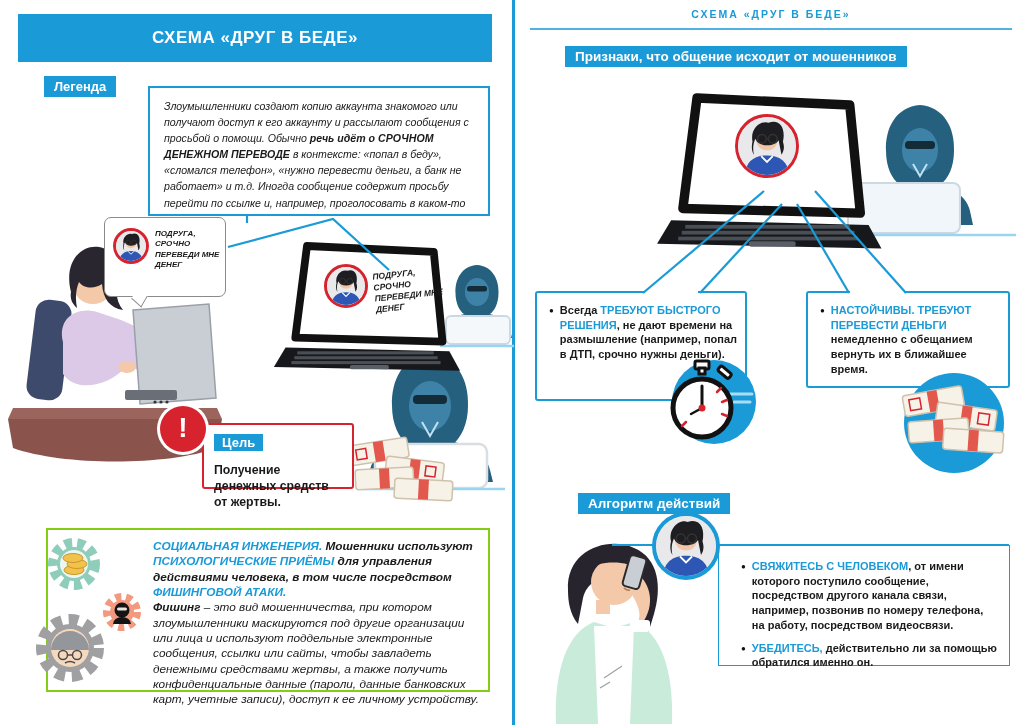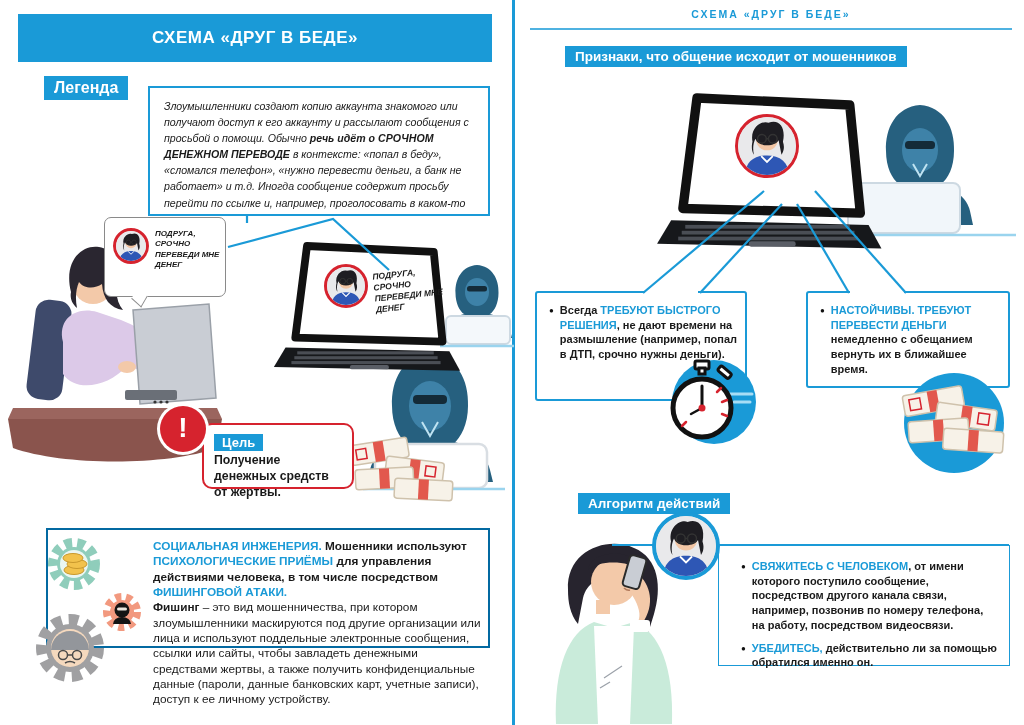--- a/index.html
+++ b/index.html
@@ -1,20 +1,20 @@
 <!DOCTYPE html>
 <html><head>
 <meta charset="utf-8">
 <style>
   * { margin:0; padding:0; box-sizing:border-box; }
   html,body { background:#fff; }
   body { font-family:"Liberation Sans", sans-serif; color:#1a1a1a; }
   .canvas { position:relative; width:1024px; height:725px; background:#fff; overflow:hidden; }
   .abs { position:absolute; }
-  .lbl { position:absolute; background:#1A9AD7; color:#fff; font-weight:700; font-size:16px; padding:3px 10px; white-space:nowrap; z-index:4; }
+  .lbl { position:absolute; background:#1A9AD7; color:#fff; font-weight:700; font-size:13px; padding:3px 10px; white-space:nowrap; z-index:4; }
   .rblue { color:#1A9AD7; font-weight:700; }
   .rb { font-weight:700; }
 
   .title-bar { left:18px; top:14px; width:474px; height:48px; background:#1A9AD7; color:#fff;
                font-weight:700; font-size:17px; letter-spacing:.5px; text-align:center; line-height:48px; }
 
   .legend-box { left:148px; top:86px; width:342px; height:130px; background:#fff;
                 border:2px solid #1A9AD7; padding:10px 14px; font-size:10.6px; line-height:1.52;
                 font-style:italic; z-index:3; }
 
@@ -27,30 +27,30 @@
                  font-style:italic; line-height:1.3; }
 
   .avatar { position:absolute; border-radius:50%; overflow:hidden; border:3px solid #D6232E; background:#E9E9EB; }
   .avatar svg { display:block; width:100%; height:100%; }
   .avatar.blue-ring { border:4px solid #1A9AD7; }
 
   .laptop-msg { position:absolute; font-size:8.5px; font-weight:700; font-style:italic; line-height:1.3;
                 transform:rotate(-6deg); width:70px; }
 
   .goal-box { left:202px; top:423px; width:152px; height:66px; background:#fff; border:2.5px solid #D6232E;
-              border-radius:10px; z-index:5; padding:8px 8px 6px 10px; }
+              border-radius:3px; z-index:5; padding:8px 8px 6px 10px; }
   .goal-label { position:static; display:inline-block; background:#1A9AD7; color:#fff; font-weight:700;
                 font-size:13px; padding:1px 8px; }
-  .goal-text { font-size:12.3px; font-weight:700; line-height:1.3; margin-top:2px; }
+  .goal-text { font-size:12.3px; font-weight:700; line-height:1.3; margin-top:12px; }
 
   .excl { left:160px; top:406px; width:46px; height:46px; background:#D6232E; border-radius:50%;
           box-shadow:0 0 0 3px #fff; color:#fff; font-weight:700; font-size:28px; text-align:center;
           line-height:44px; z-index:7; }
 
-  .mech-box { left:46px; top:528px; width:444px; height:120px; border:2px solid #0369a1; background:#fff; z-index:2; }
+  .mech-box { left:46px; top:528px; width:444px; height:164px; border:2px solid #84cc16; background:#fff; z-index:2;font-style:italic; }
   .mech-text { position:absolute; left:105px; top:9px; width:328px; font-size:11.8px; line-height:1.3; }
   .mech-text p + p { margin-top:0; }
 
   .divider { left:512px; top:0; width:2.5px; height:725px; background:#1A9AD7; }
 
   .r-header { left:530px; top:8px; width:482px; text-align:center; color:#1A9AD7; font-weight:700;
               font-size:10.5px; letter-spacing:2px; }
   .r-header-line { left:530px; top:28px; width:482px; height:1.5px; background:#4FB2E1; }
 
   .sign-box { position:absolute; background:#fff; border:2px solid #1A9AD7; border-radius:3px;

